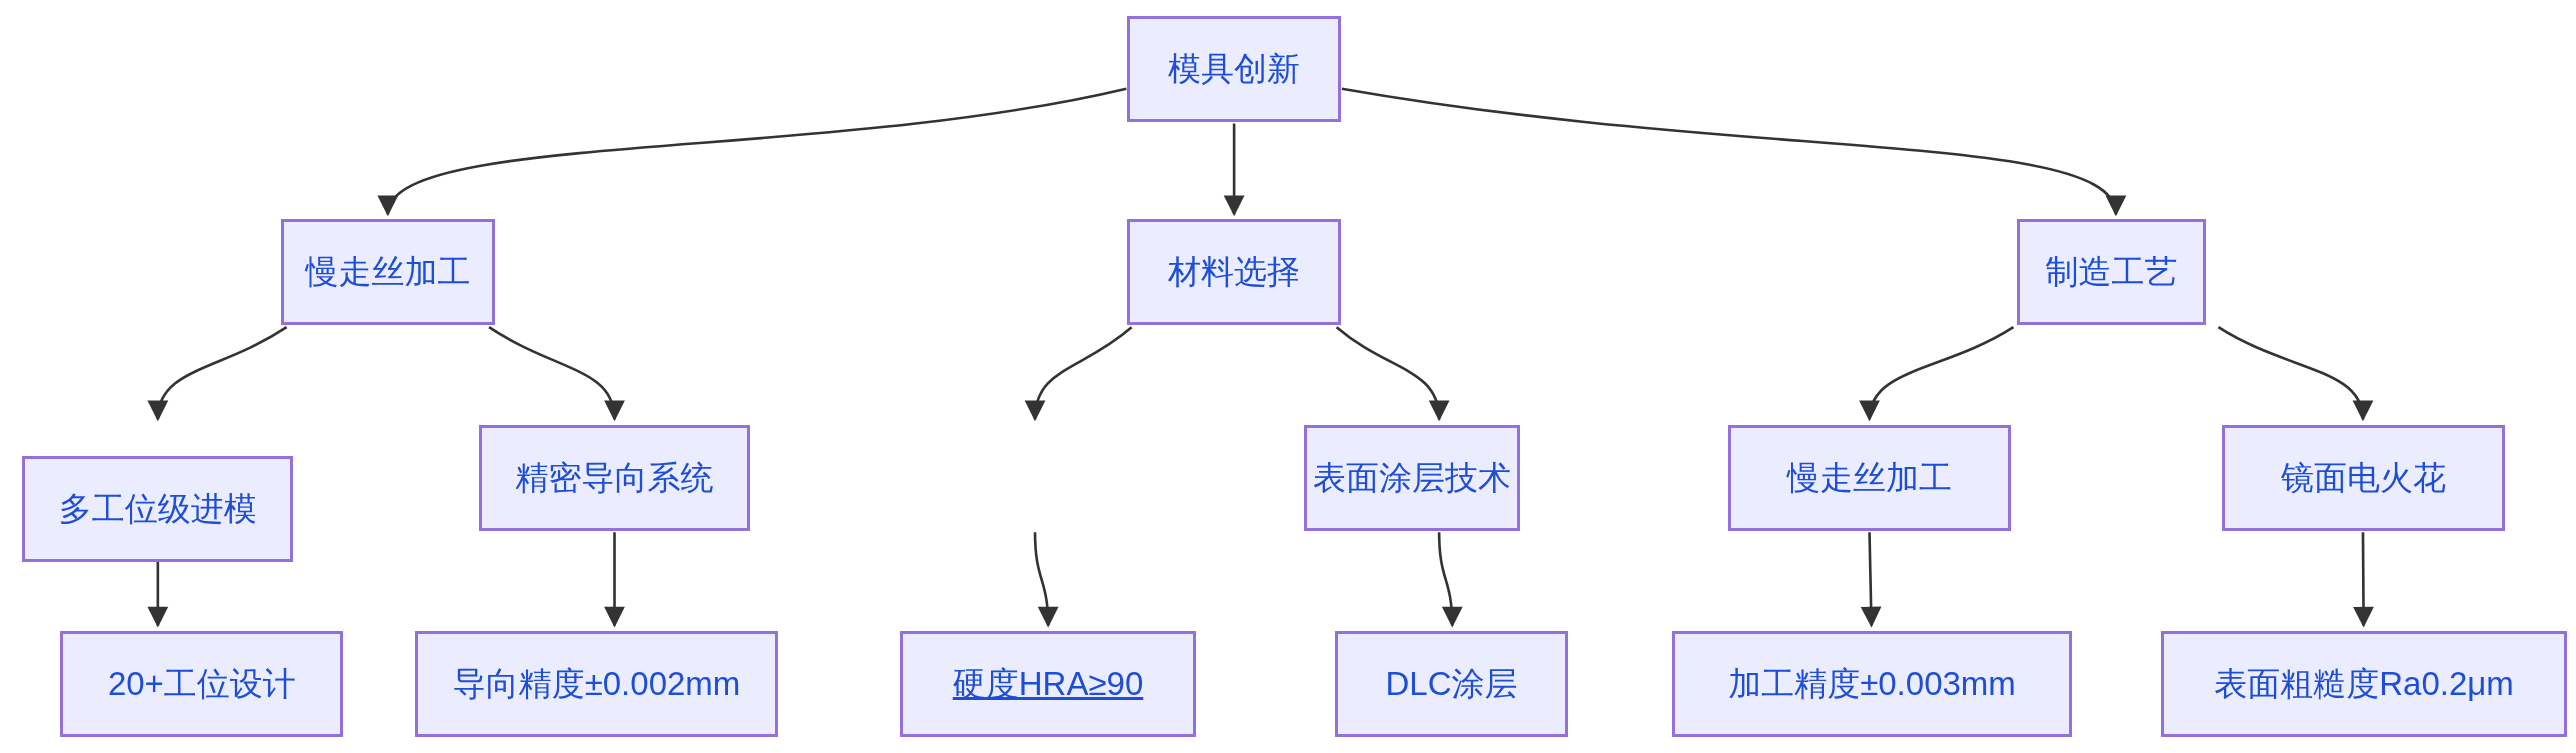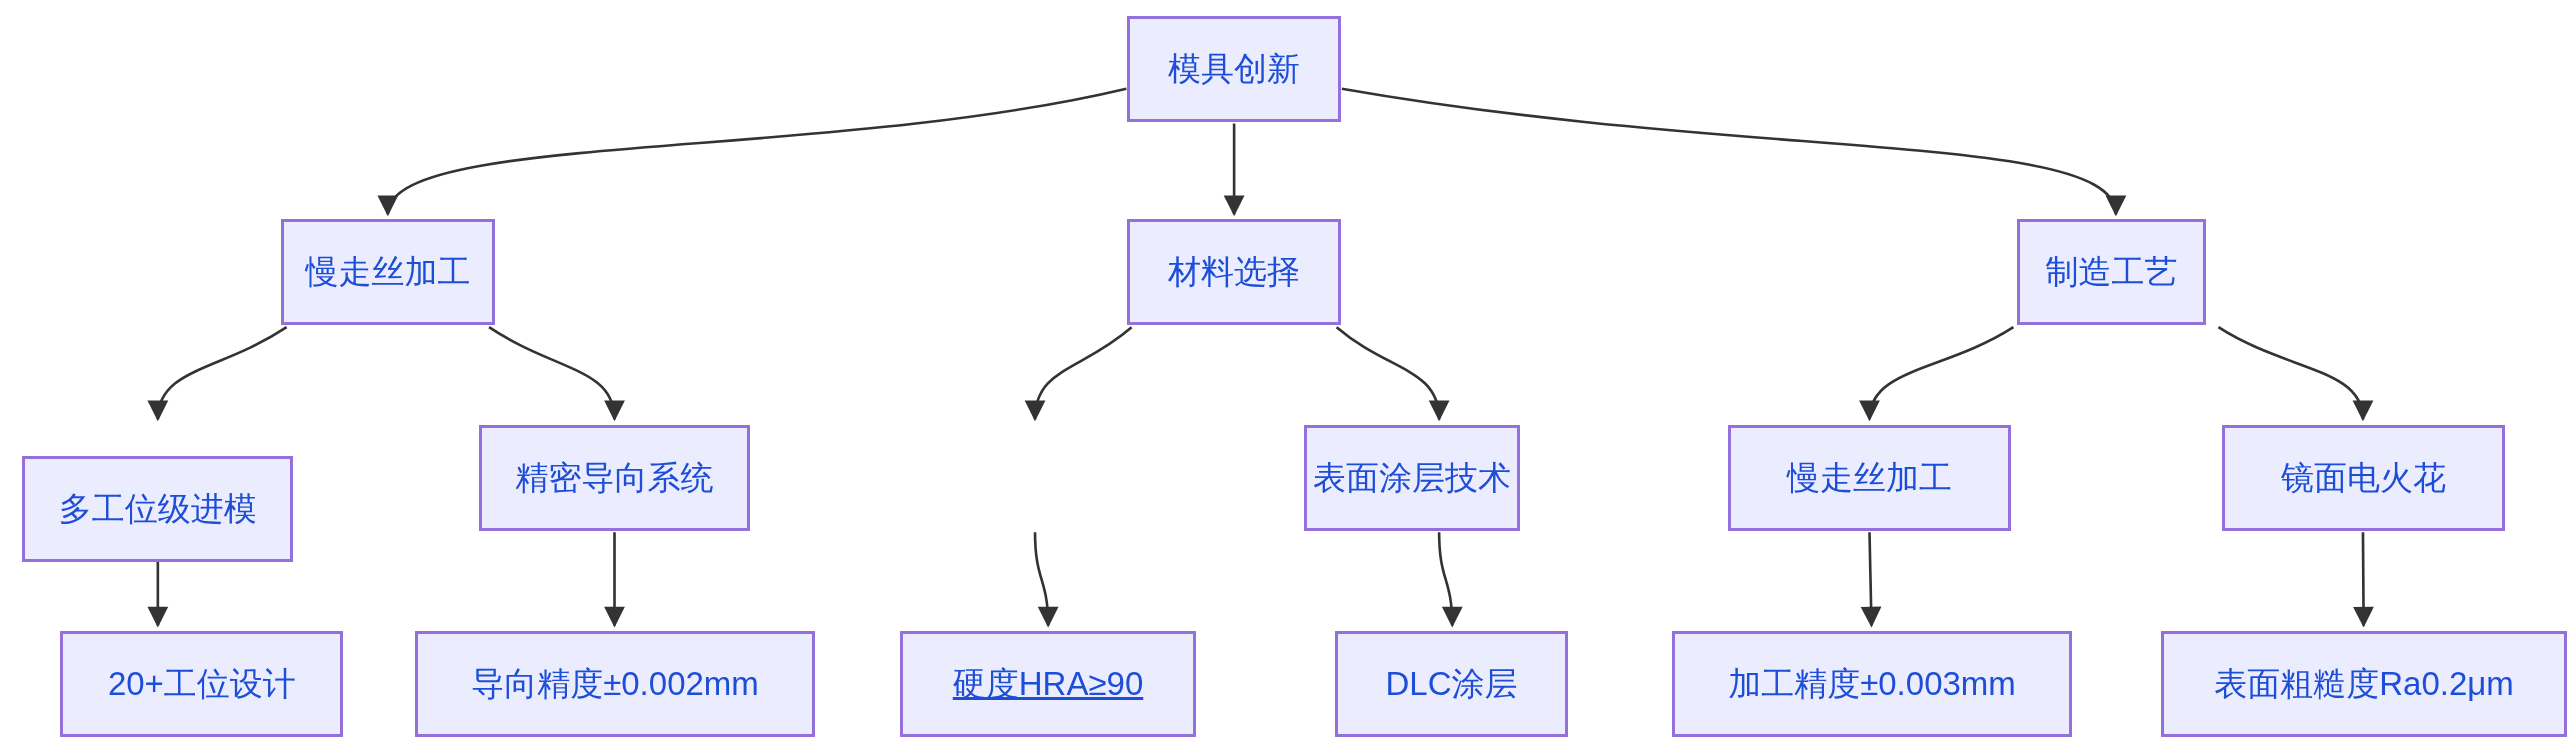--- a/index.html
+++ b/index.html
@@ -41,21 +41,21 @@
   .n1 {left:281px;  top:219px; width:214px;}
   .n2 {left:1127px; top:219px; width:214px;}
   .n3 {left:1993px; top:219px; width:189px;margin-left:24px;}
   .n4 {left:22.3px;   top:425px; width:271px;margin-top:31px;}
   .n5 {left:479px;  top:425px; width:271px;}
   .n6 {left:900px; top:425px; width:271px;}
   .n7 {left:1304px; top:425px; width:216px;text-align:center;}
   .n8 {left:1728px; top:425px; width:283px;}
   .n9 {left:2222px; top:425px; width:283px;}
   .n10{left:16.4px;   top:631px; width:283px;margin-left:44px;}
-  .n11{left:415px;  top:631px; width:400px;}
+  .n11{left:415px;  top:631px; width:363px;}
   .n12{left:900px; top:631px; width:296px;text-decoration:underline;}
   .n13{left:1335px; top:631px; width:233px;text-align:right;}
   .n14{left:1672px; top:631px; width:400px;}
   .n15{left:2161px; top:631px; width:406px;}
 </style>
 </head>
 <body>
 
 <div id="canvas">
 

